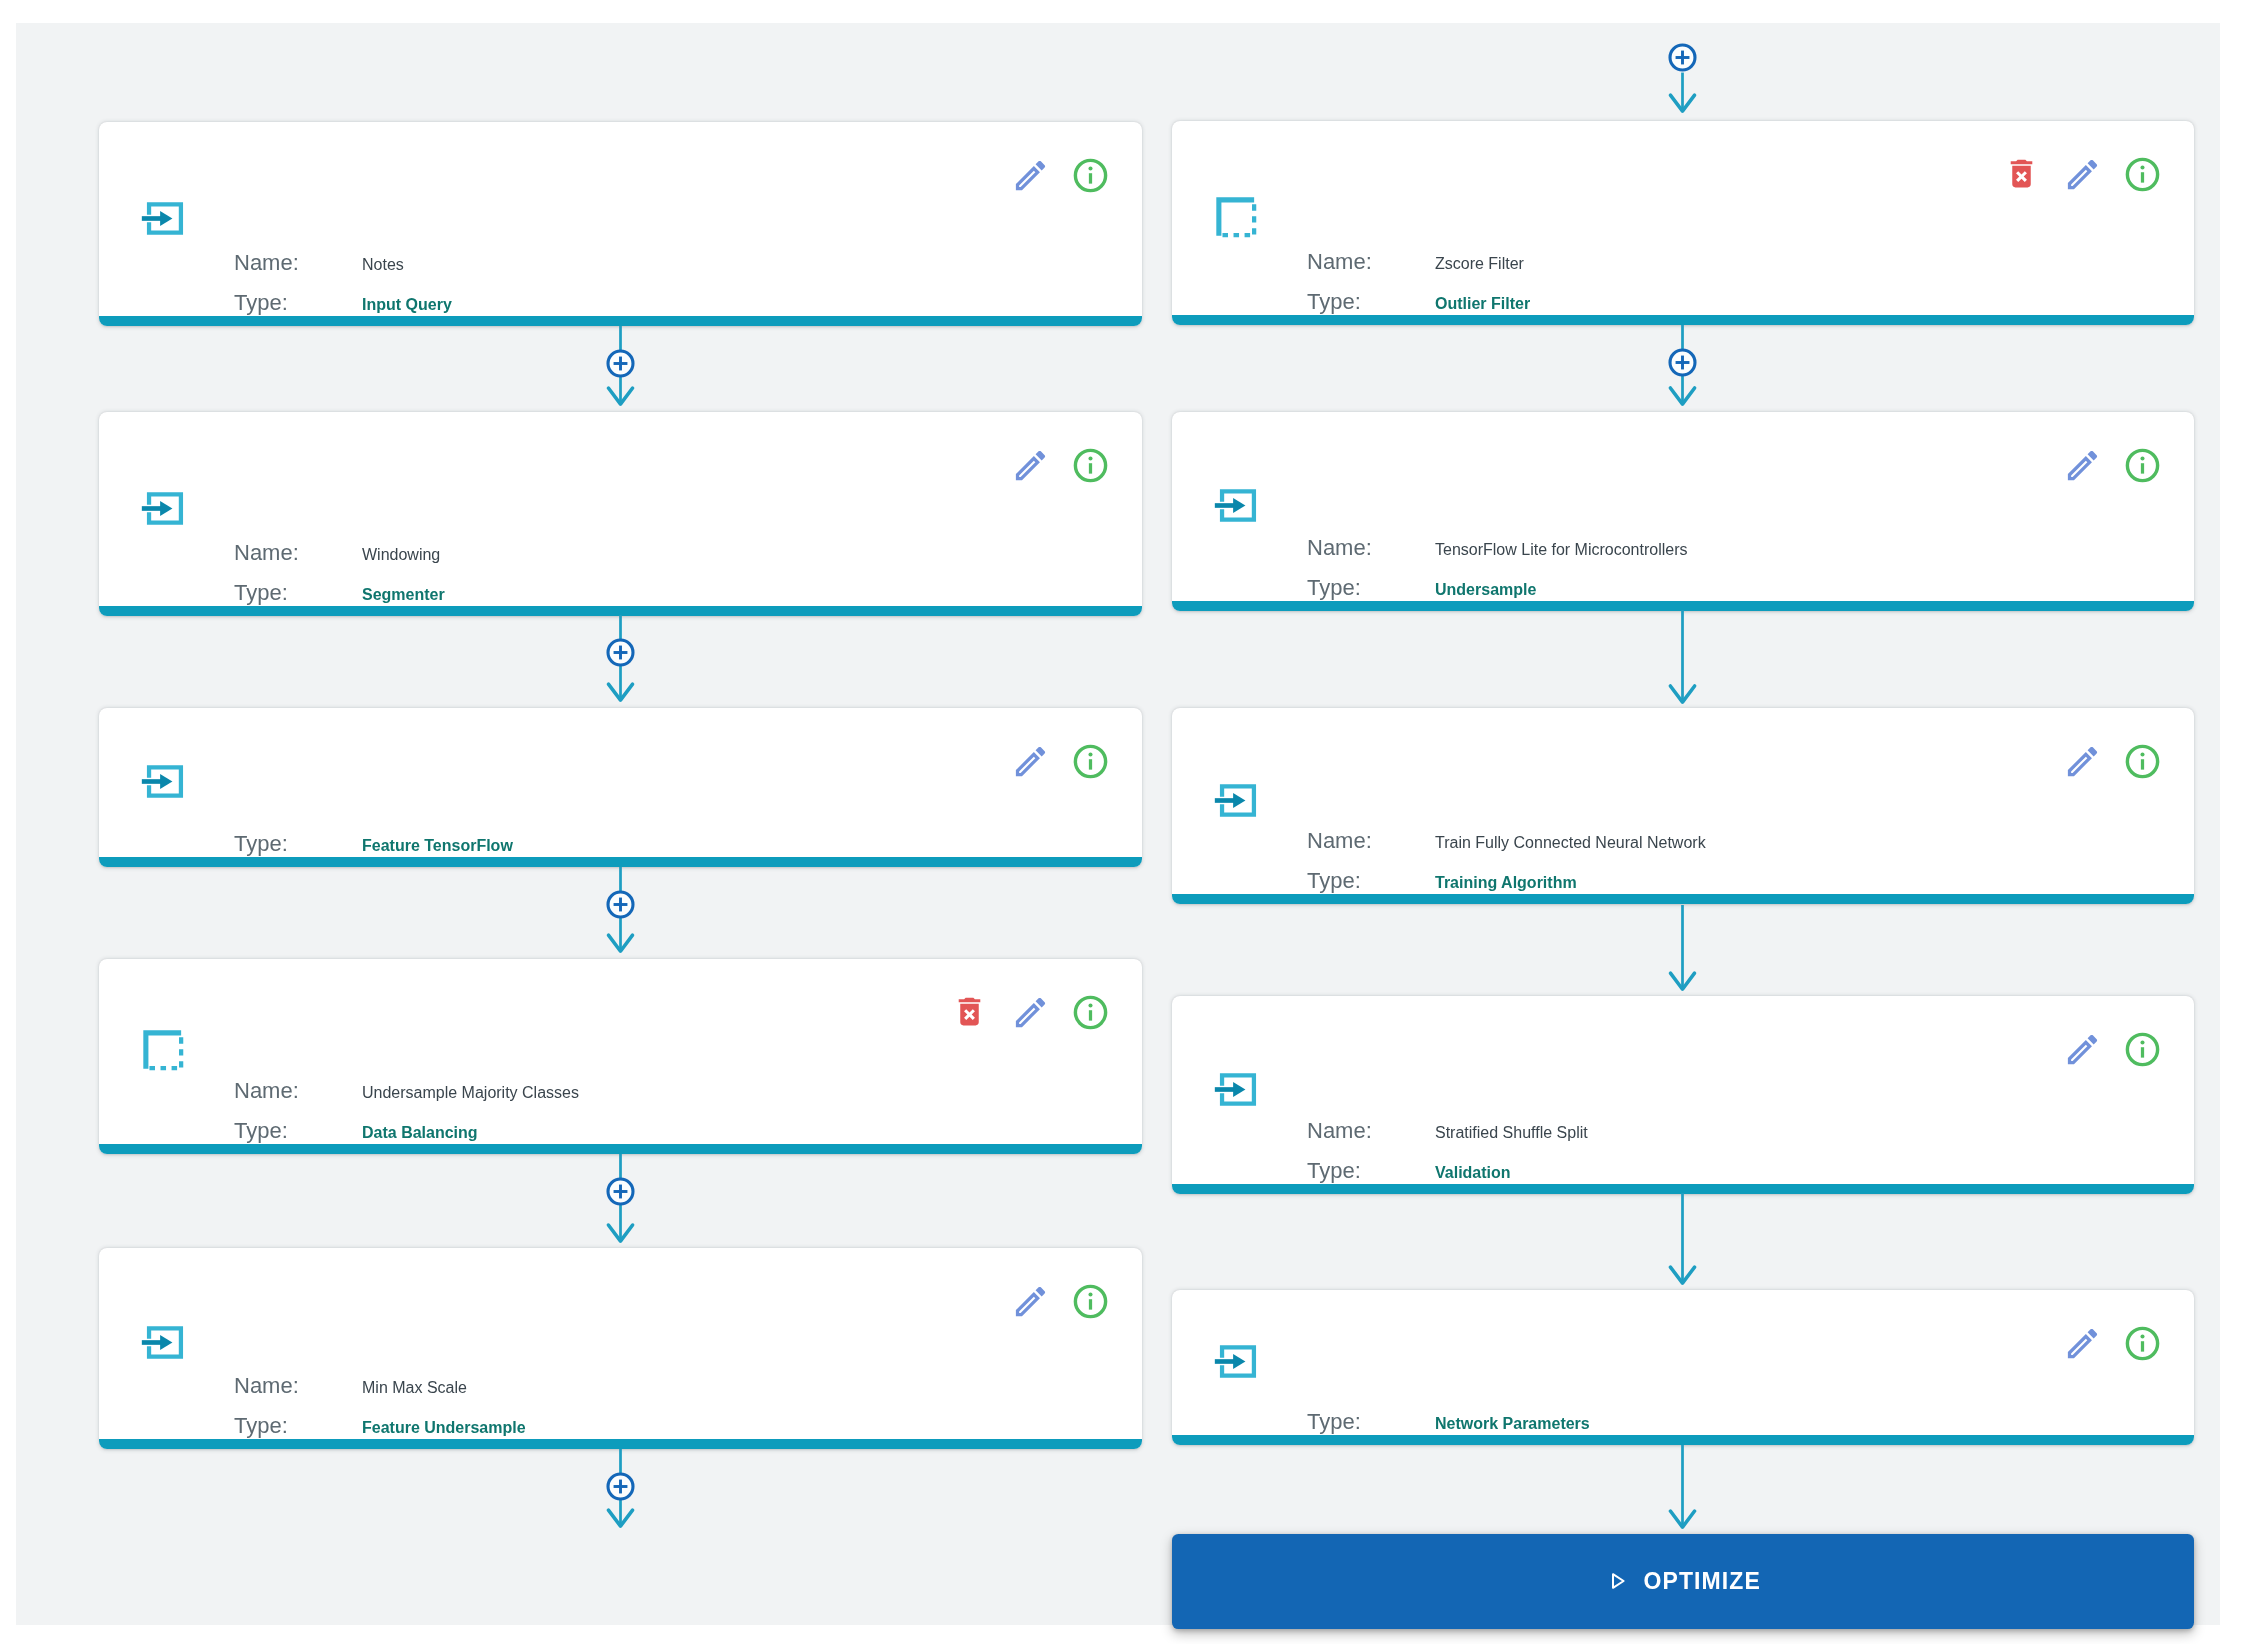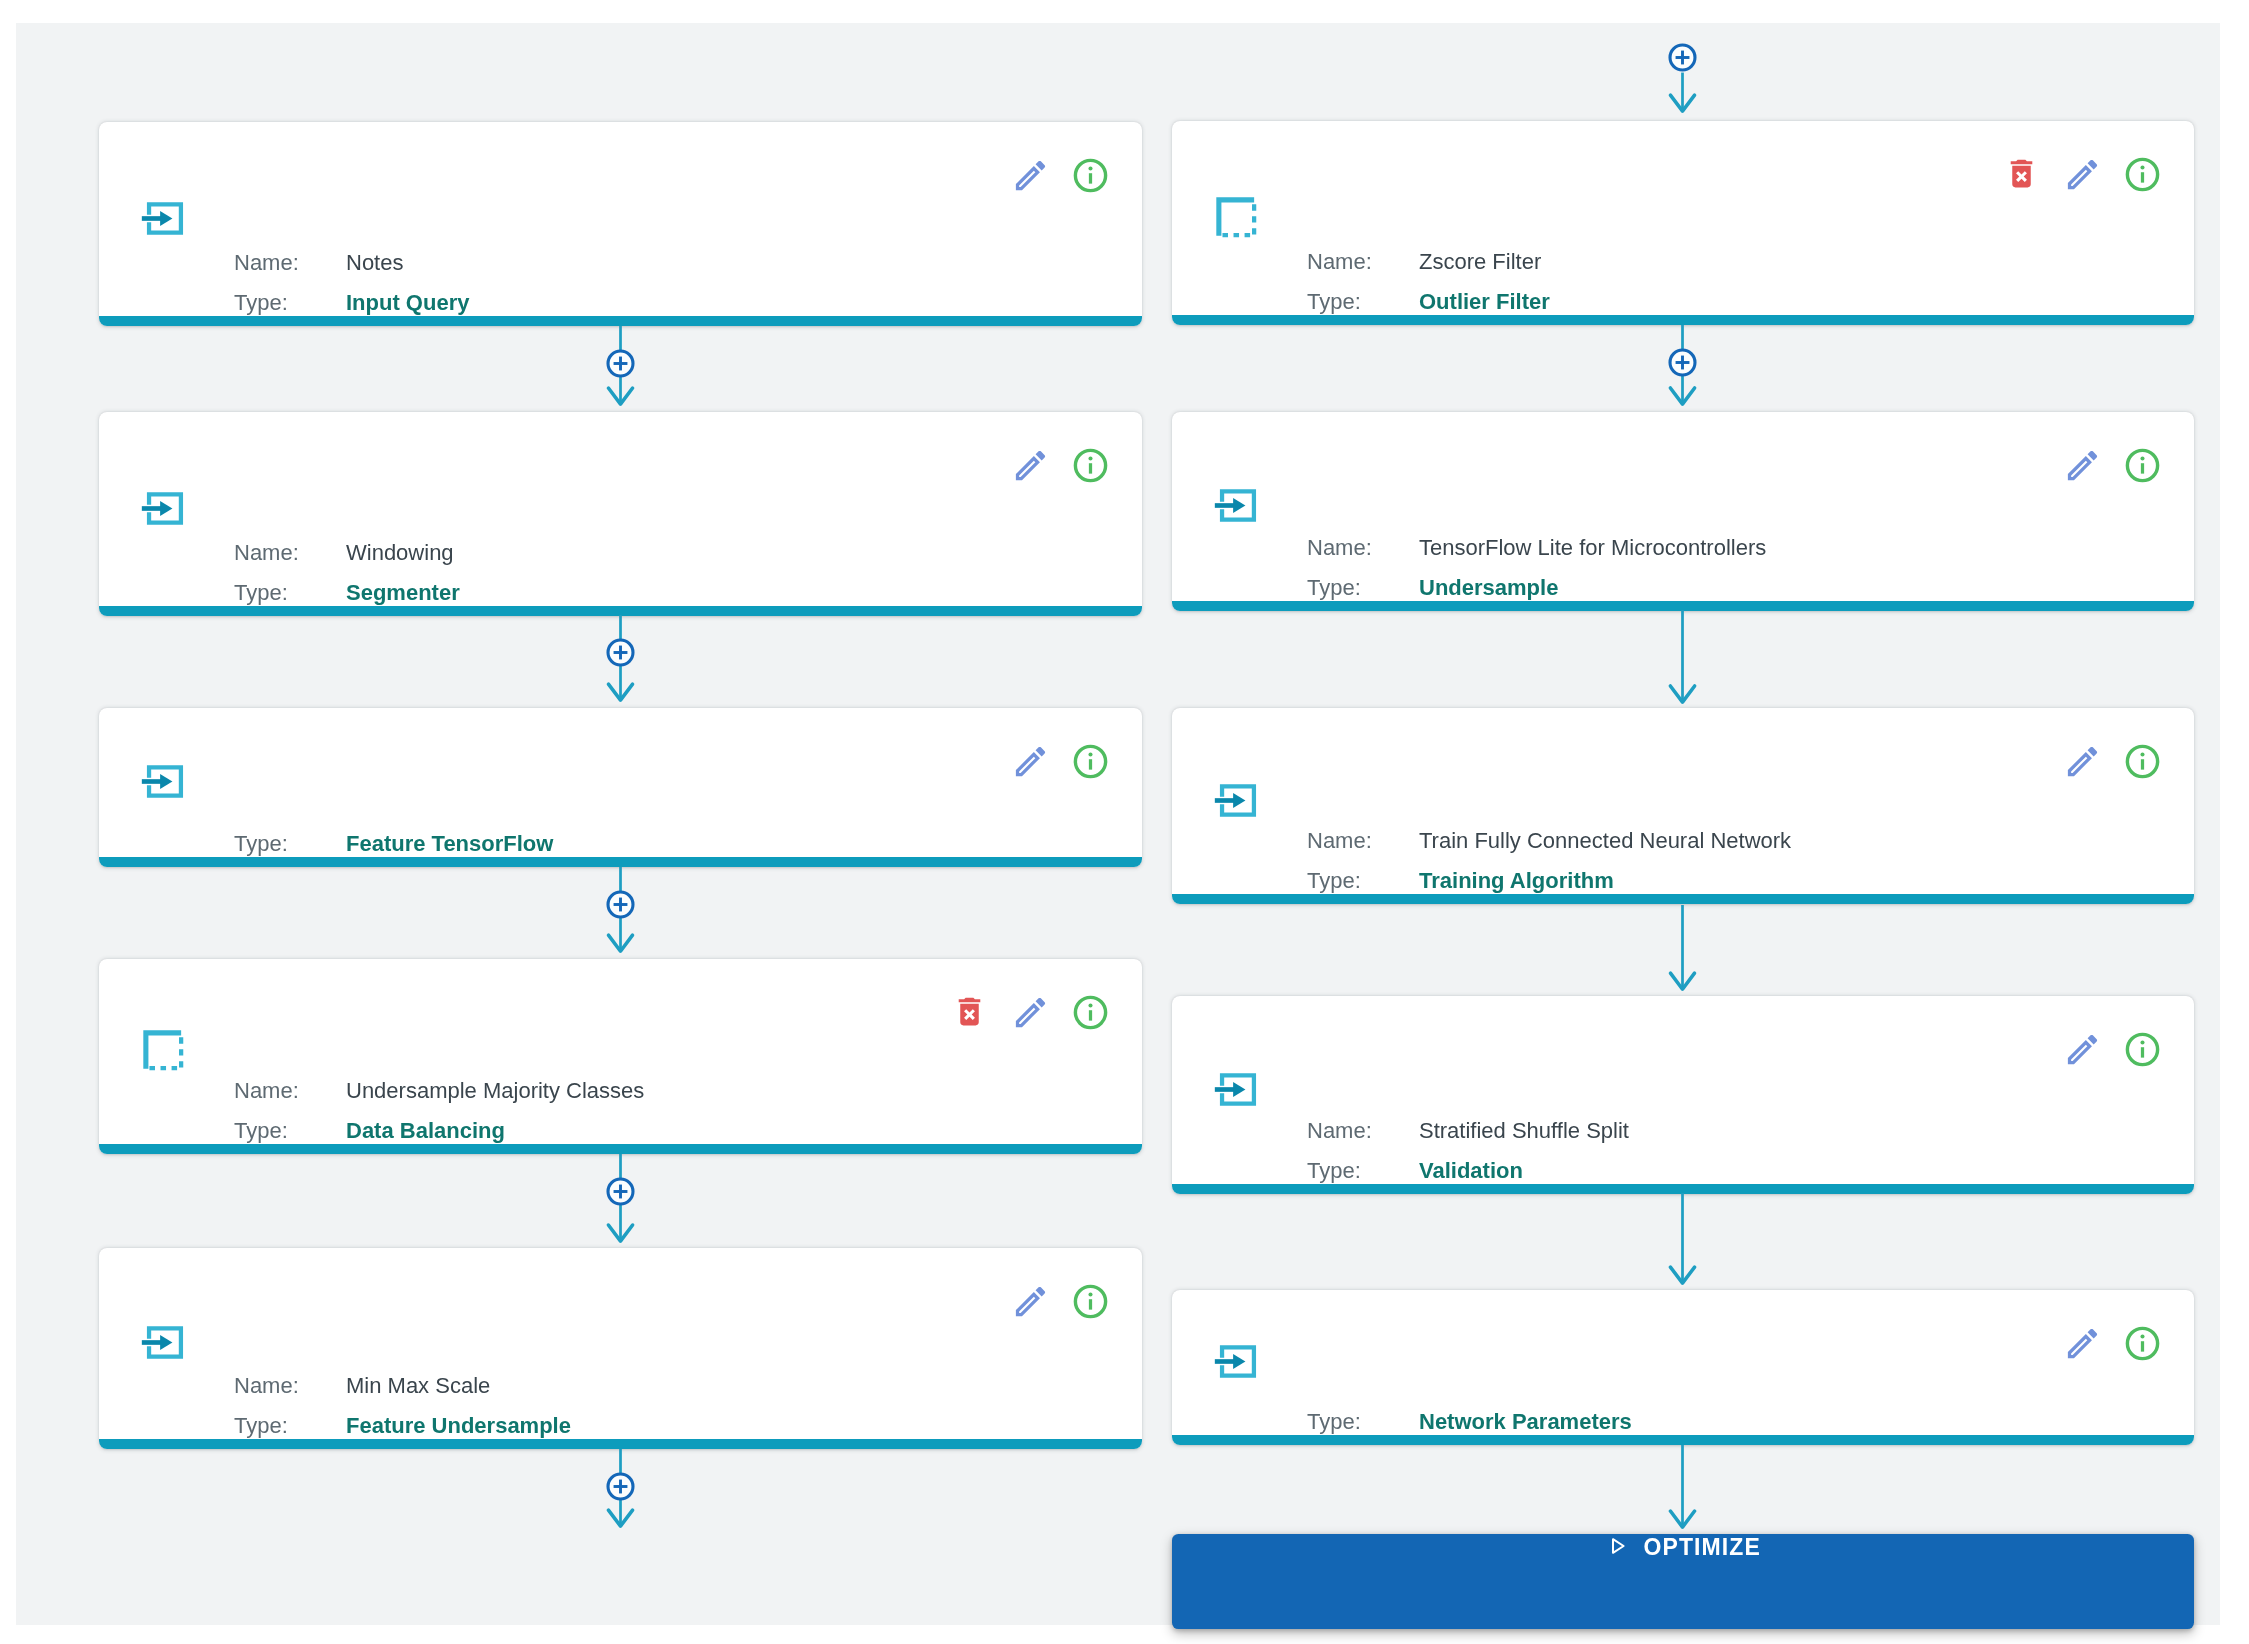--- a/index.html
+++ b/index.html
@@ -33,39 +33,39 @@
   }
   .fields {
     position: absolute; left: 135px; right: 185px; top: 0; bottom: 9.7px;
     display: flex; flex-direction: column; justify-content: flex-end; gap: 13.7px;
   }
   .frow { display: flex; align-items: baseline; }
   .flabel {
     width: 112px; flex: 0 0 112px;
     font-size: 22px; color: #5e6a72;
   }
-  .fvalue { font-size: 22px; color: #3a454d; white-space: nowrap; }
+  .fvalue { font-size: 16px; color: #3a454d; white-space: nowrap; margin-left: 16px; }
   .fvalue.bold { font-weight: 700; color: #0f766e; }
   .actions {
     position: absolute; top: 34px; right: 32px;
     display: flex; align-items: center; gap: 21px;
   }
   .aicon { width: 39px; height: 39px; cursor: pointer; display: inline-block; }
   .aicon svg { display: block; }
   .connector { position: absolute; width: 39px; }
   .connector svg { display: block; }
   .plus-btn { position: absolute; width: 31px; height: 31px; cursor: pointer; }
   #optimize-btn {
     position: absolute; left: 1156px; top: 1511px;
     width: 1022px; height: 95px;
     background: #1366b4; border: none; border-radius: 6.4px;
     color: #ffffff;
     font-family: "Liberation Sans", sans-serif;
     font-size: 23px; font-weight: 700; letter-spacing: 1.1px;
-    display: flex; align-items: flex-start; justify-content: center; gap: 14.5px;
+    display: flex; align-items: center; justify-content: center; gap: 14.5px;
     box-shadow: 0 4.8px 11.3px rgba(0,0,0,.25), 0 1.6px 4px rgba(0,0,0,.18);
     cursor: pointer;
   }
   #optimize-btn .play { width: 24px; height: 24px; display: inline-block; }
 </style>
 </head>
 <body>
 
 <div id="canvas">
   <div class="column" id="col-0">

